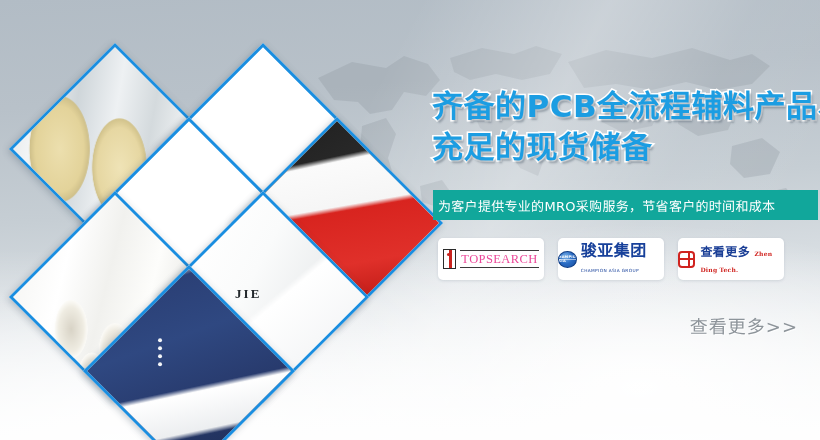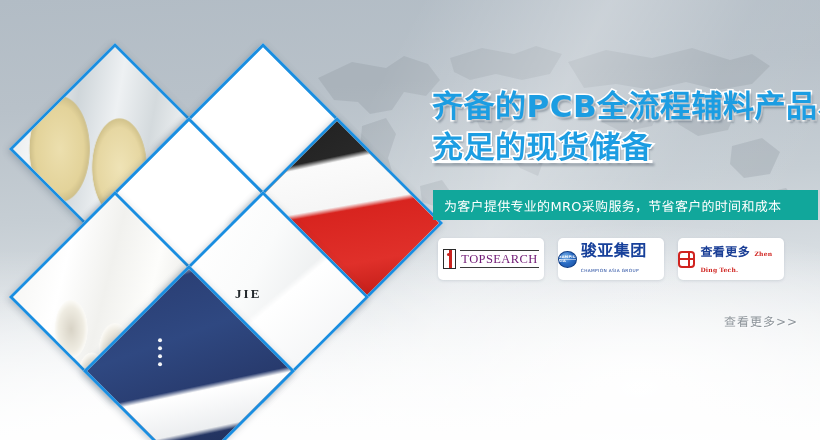--- a/index.html
+++ b/index.html
@@ -157,21 +157,21 @@
     text-shadow: 2px 3px 2px rgba(90,105,118,0.45);
   }
 
   .subtitle {
     position: absolute;
     left: 3px; top: 190px;
     width: 385px; height: 30px;
     background: #11a79b;
     display: flex;
     align-items: center;
-    padding-left: 11px;
+    padding-left: 5px;
   }
   .subtitle span {
     color: #ffffff;
     font-size: 13px;
     font-family: "DejaVu Sans", "Liberation Sans", sans-serif;
     letter-spacing: 0.3px;
     white-space: nowrap;
   }
 
   .logos {
@@ -201,21 +201,21 @@
     background: linear-gradient(to right, #ffffff 0 42%, #c9231f 42% 72%, #ffffff 72% 100%);
     position: relative;
   }
   .lg-topsearch .mark::after {
     content: ""; position: absolute;
     left: 3px; top: 2.5px; width: 3px; height: 3px;
     border-radius: 50%; background: #c9231f;
   }
   .lg-topsearch .txt {
     font-family: "Liberation Serif", "DejaVu Serif", serif;
-    font-size: 12.5px; letter-spacing: 0.4px; color: #701a75;
+    font-size: 12.5px; letter-spacing: 0.4px; color: #ec4899;
     border-top: 1px solid #3a3a3a; border-bottom: 1px solid #3a3a3a;
     padding: 0.5px 1px; line-height: 1.15;
   }
 
   
   .lg-kinwong { text-align: center; line-height: 1; }
   .lg-kinwong .en {
     font-family: "DejaVu Sans", "Liberation Sans", sans-serif;
     font-size: 14px; font-weight: 700; letter-spacing: 0.2px;
     color: #14307e;
@@ -274,21 +274,21 @@
     font-family: "DejaVu Sans", "Liberation Sans", sans-serif;
   }
   .lg-zhending .en {
     font-size: 6px; font-weight: 700; color: #d0231f; letter-spacing: 0.2px;
     margin-top: 2px; font-family: "DejaVu Serif", serif;
   }
 
   .more {
     position: absolute;
     right: 22px; top: 312px;
-    font-size: 12px;
+    font-size: 18px;
     color: #8d949a;
     letter-spacing: 1px;
     font-family: "DejaVu Sans", "Liberation Sans", sans-serif;
     text-shadow: 1px 1px 1px rgba(255,255,255,0.85);
     cursor: pointer;
     white-space: nowrap;
   }
 </style>
 </head>
 <body>
@@ -344,21 +344,21 @@
           <i></i>
           <i></i>
       </div>
     </div>
   </div>
 
   <div class="content">
 
     <div class="headline">
       <div class="line" style="color: rgb(28, 157, 226);">齐备的PCB全流程辅料产品、</div>
-      <div class="line" style="color: rgb(28, 157, 226); text-decoration: underline;">充足的现货储备</div>
+      <div class="line" style="color: rgb(28, 157, 226);">充足的现货储备</div>
     </div>
 
     <div class="subtitle" style="background: rgb(17, 167, 155);">
       <span>为客户提供专业的MRO采购服务，节省客户的时间和成本</span>
     </div>
 
     <div class="logos">
 
       <div class="logo-box">
         <div class="lg-topsearch">

